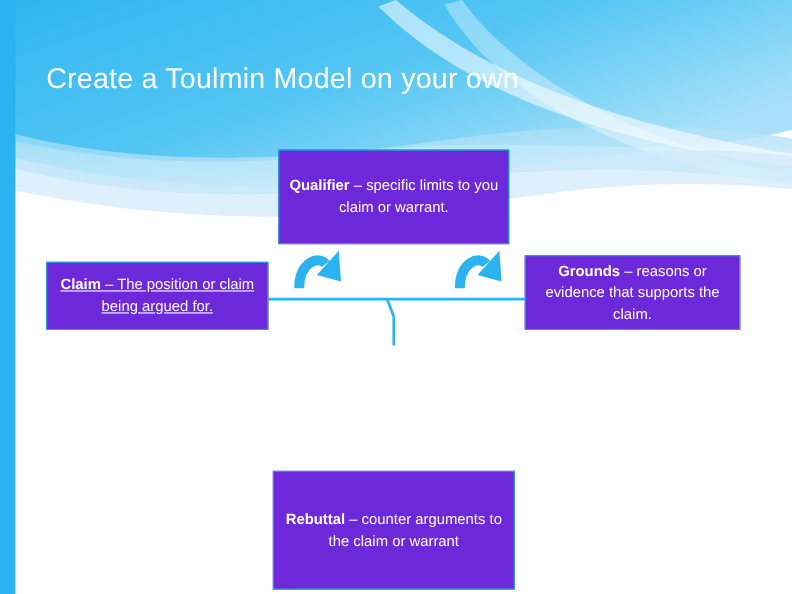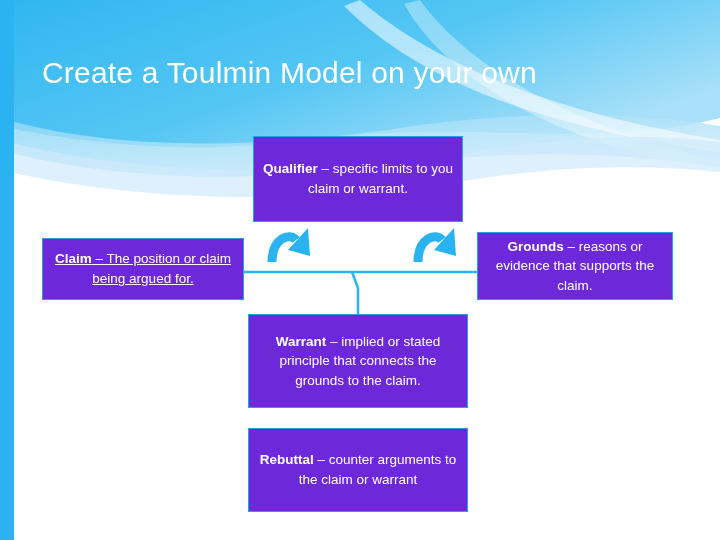--- a/index.html
+++ b/index.html
@@ -37,21 +37,21 @@
     top: 0;
     width: 720px;
     height: 250px;
     z-index: 1;
   }
   .title {
     position: absolute;
     left: 42px;
     top: 56px;
     width: 650px;
-    font-size: 30px;
+    font-size: 26px;
     color: #ffffff;
     font-family: "Liberation Sans", sans-serif;
     font-weight: normal;
     letter-spacing: 0.2px;
     z-index: 6;
     white-space: nowrap;
   }
   
   .box {
     position: absolute;
@@ -93,21 +93,21 @@
   #box-warrant {
     left: 248px;
     top: 314px;
     width: 220px;
     height: 94px;
   }
   #box-rebuttal {
     left: 248px;
     top: 428px;
     width: 220px;
-    height: 84px;
+    height: 108px;
   }
   .connectors {
     position: absolute;
     left: 0;
     top: 0;
     width: 720px;
     height: 540px;
     z-index: 6;
   }
 </style>
@@ -163,25 +163,20 @@
       <b>Claim</b><span> – The position or claim being argued for.</span>
     </div>
   </div>
 
   <div class="box" id="box-grounds">
     <div>
       <b>Grounds</b><span> – reasons or evidence that supports the claim.</span>
     </div>
   </div>
 
-  <div class="box" id="box-warrant">
-    <div>
-      <b>Warrant</b><span> – implied or stated principle that connects the grounds to the claim.</span>
-    </div>
-  </div>
 
   <div class="box" id="box-rebuttal">
     <div>
       <b>Rebuttal</b><span> – counter arguments to the claim or warrant</span>
     </div>
   </div>
 
 </div>
 
 </body></html>

